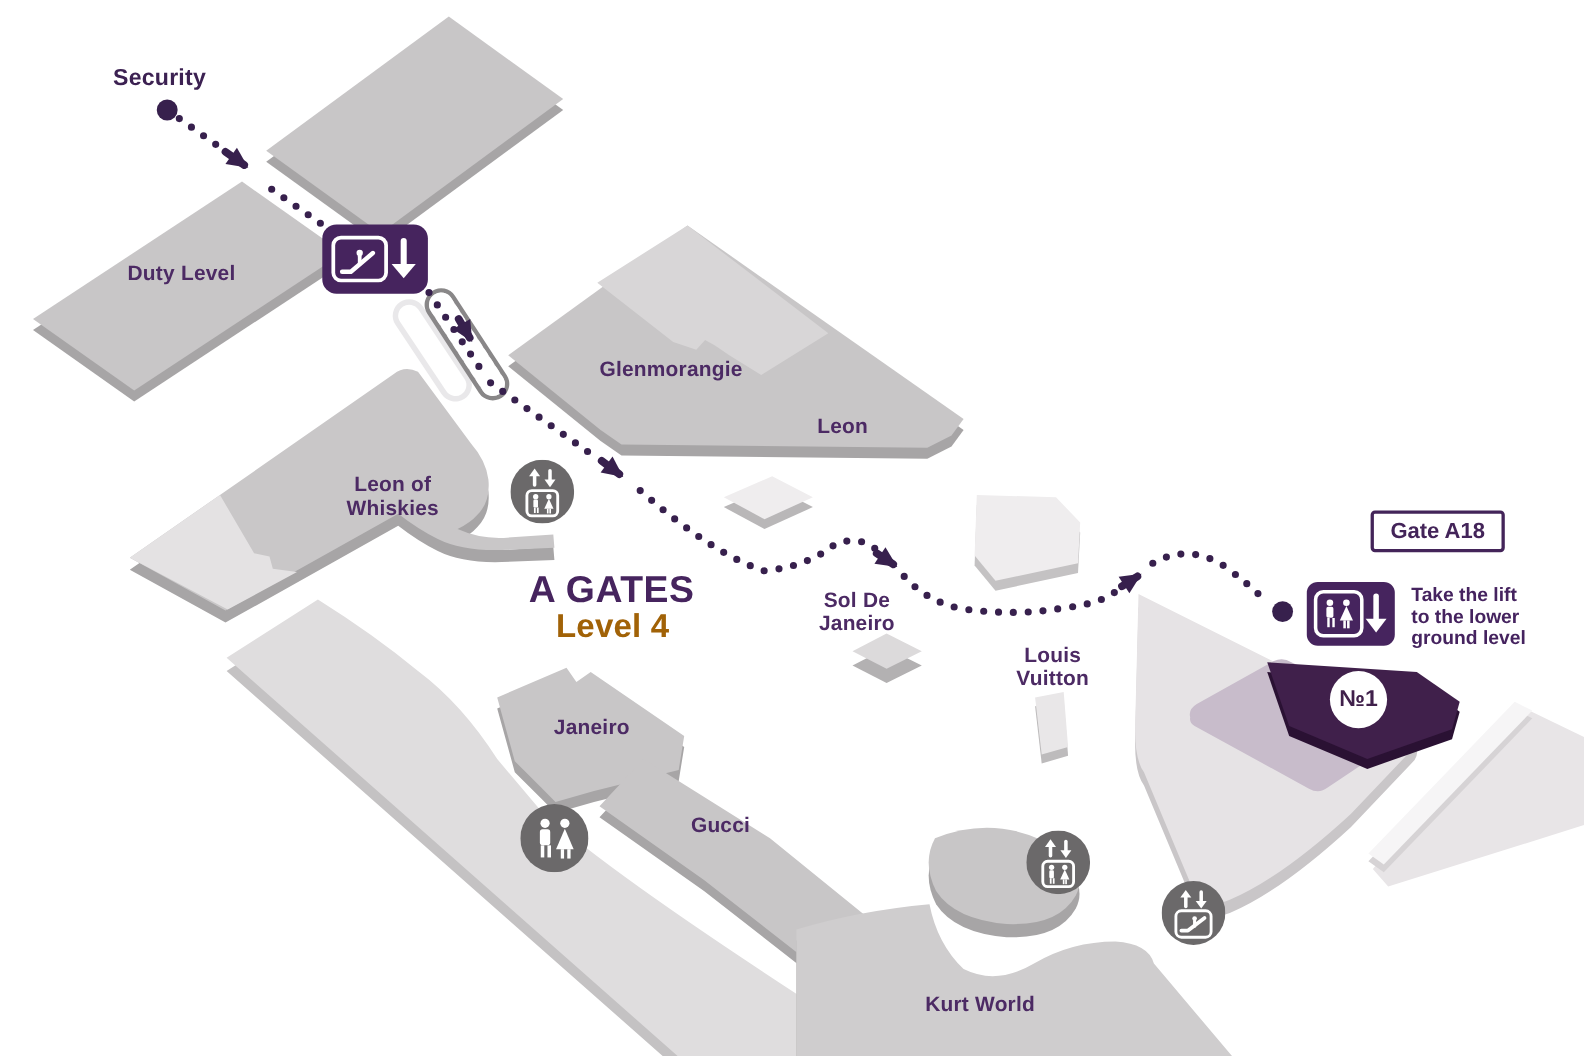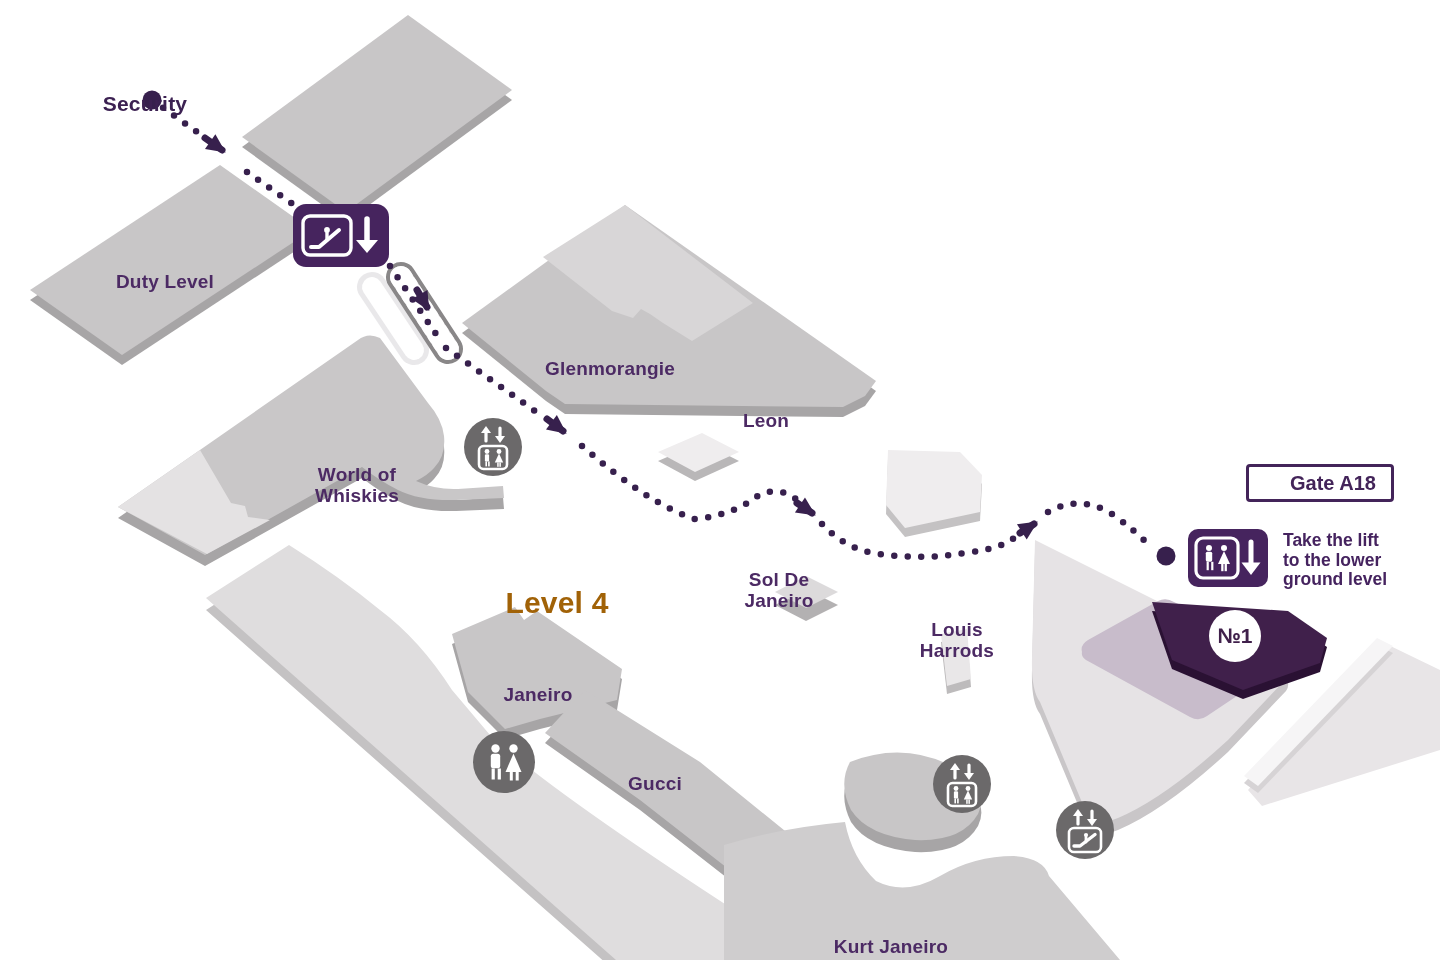--- a/index.html
+++ b/index.html
@@ -1,30 +1,30 @@
 <!DOCTYPE html>
 <html><head>
 <meta charset="utf-8">
 <style>
   html,body{margin:0;padding:0;background:#ffffff;}
   #stage{position:relative;width:1440px;height:960px;overflow:hidden;background:#fff;
          font-family:"Liberation Sans","DejaVu Sans",sans-serif;}
   #geometry{position:absolute;left:0;top:0;}
   .lbl{position:absolute;transform:translate(-50%,-50%);color:#4c2a64;font-weight:700;
-       font-size:19px;line-height:1.12;text-align:center;white-space:pre-line;letter-spacing:.2px;margin-top:33px;}
+       font-size:19px;line-height:1.12;text-align:center;white-space:pre-line;letter-spacing:.2px;}
   .lbl-security{font-size:21px;color:#3c2152;}
   .lbl-kicker{font-size:34px;font-weight:800;color:#46245e;letter-spacing:.5px;}
   .lbl-sub{font-size:30px;font-weight:700;color:#a16207;}
   .sign{position:absolute;background:#46245e;display:flex;align-items:center;justify-content:center;}
   .sign-esc{left:293px;top:204px;width:96px;height:63px;border-radius:13px;}
   .sign-lift{left:1188px;top:529px;width:80px;height:58px;border-radius:10px;}
   .circle-ic{position:absolute;}
   .gate-badge{position:absolute;left:1246px;top:464px;width:116px;height:32px;border:3px solid #432459;
       border-radius:4px;background:#fff;color:#432459;font-weight:800;font-size:20px;
-      display:flex;align-items:center;justify-content:center;padding-left:26px;}
+      display:flex;align-items:center;justify-content:center;}
   .lounge-badge{position:absolute;left:1209px;top:610px;width:52px;height:52px;border-radius:50%;
       background:#fff;color:#40204b;font-weight:700;font-size:21px;
       display:flex;align-items:center;justify-content:center;}
   .instruction{position:absolute;left:1283px;top:531px;width:170px;color:#45235f;
       font-weight:700;font-size:17.5px;line-height:1.12;white-space:pre-line;text-align:left;}
 </style>
 </head>
 <body>
 
 <div id="stage">
@@ -156,30 +156,31 @@
     <path d="M1020,533 L1034,524" marker-end="url(#ah)"></path>
   </g>
   <circle cx="152" cy="100" r="9.5" fill="#37204d"></circle>
   <circle cx="1166" cy="556" r="9.5" fill="#37204d"></circle>
 </svg>
 
 <div class="lbl lbl-security" style="left:145px;top:71px">Security</div>
 <div class="lbl" style="left:165px;top:249px">Duty Level</div>
 <div class="lbl" style="left:610px;top:336px">Glenmorangie</div>
 <div class="lbl" style="left:766px;top:388px">Leon</div>
-<div class="lbl" style="left:357px;top:452px">World of
+<div class="lbl" style="left:357px;top:452px">Leon of
 Whiskies</div>
+<div class="lbl lbl-kicker" style="left:556px;top:536px">A GATES</div>
 <div class="lbl lbl-sub" style="left:557px;top:570px">Level 4</div>
 <div class="lbl" style="left:779px;top:557px">Sol De
 Janeiro</div>
 <div class="lbl" style="left:957px;top:607px">Louis
-Harrods</div>
+Vuitton</div>
 <div class="lbl" style="left:538px;top:662px">Janeiro</div>
 <div class="lbl" style="left:655px;top:751px">Gucci</div>
-<div class="lbl" style="left:891px;top:914px">Kurt Janeiro</div>
+<div class="lbl" style="left:891px;top:914px">Kurt World</div>
 
 <div class="gate-badge">Gate A18</div>
 <div class="instruction">Take the lift
 to the lower
 ground level</div>
 <div class="lounge-badge">№1</div>
 
 <div class="sign sign-esc">
   <svg width="96" height="63" viewBox="0 0 96 63">
     <rect x="10" y="12" width="48" height="39" rx="7" fill="none" stroke="#fff" stroke-width="3.4"></rect>

